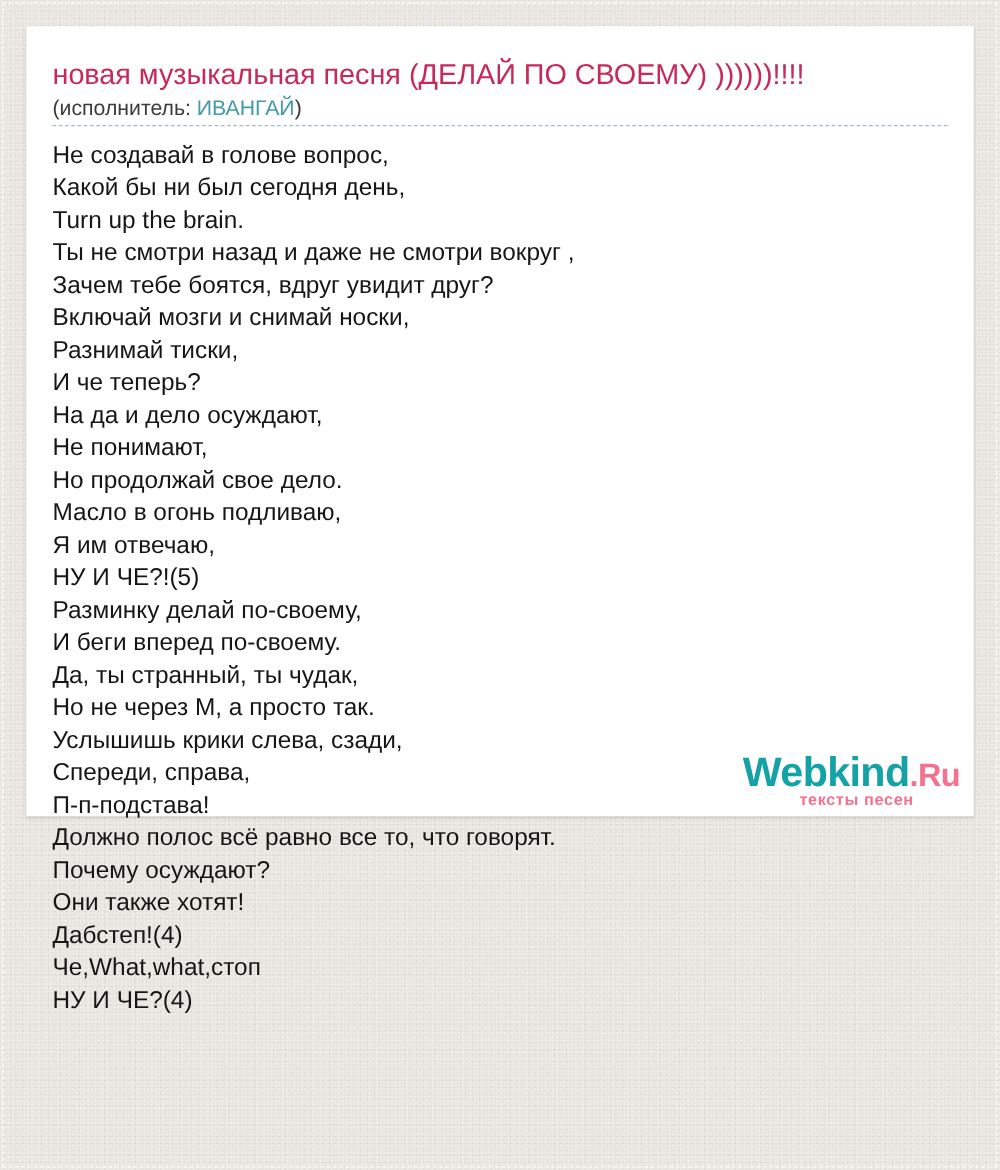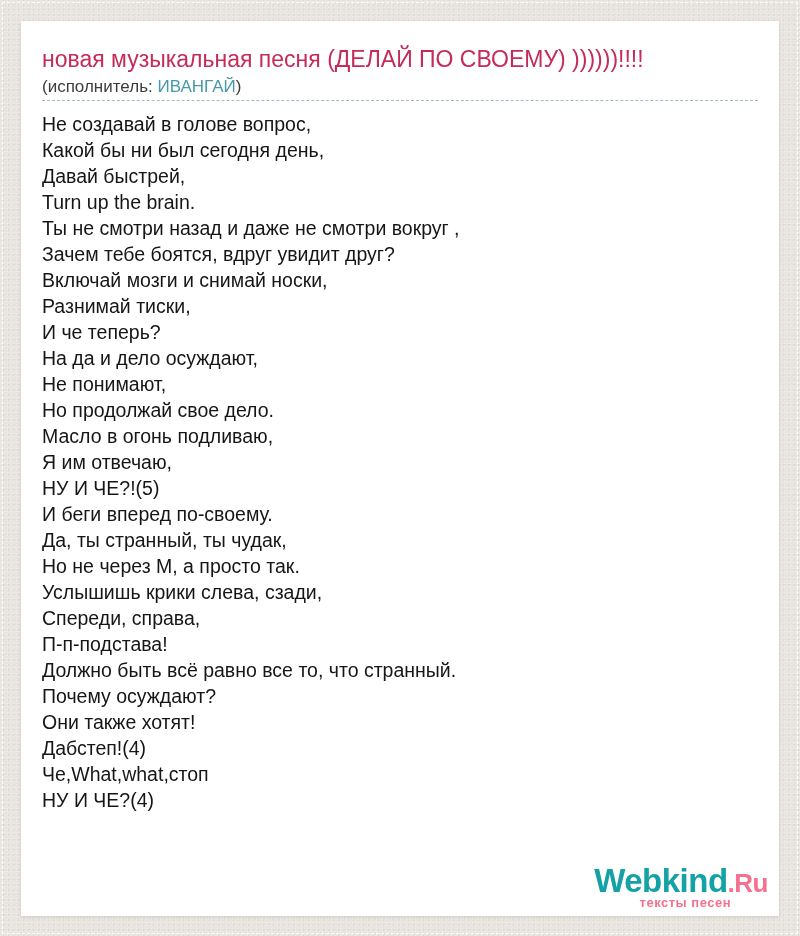--- a/index.html
+++ b/index.html
@@ -29,21 +29,21 @@
     position: absolute;
     inset: 2px;
     border: 1px dashed rgba(255,255,255,0.9);
     pointer-events: none;
   }
   .card {
     position: absolute;
     left: 21px;
     top: 21px;
     width: 758px;
-    height: 895px;
+    height: 632px;
     background: var(--card-bg);
     box-shadow: 0 1px 3px rgba(0,0,0,0.13);
     padding: 24px 21px 0 21px;
   }
   .title {
     font-size: 23px;
     font-weight: normal;
     line-height: 28px;
     color: var(--title);
     white-space: nowrap;
@@ -104,40 +104,40 @@
 <div class="card">
   <h1 class="title">новая музыкальная песня (ДЕЛАЙ ПО СВОЕМУ) ))))))!!!!</h1>
 
   <div class="artist-line"><span>(исполнитель: </span><a class="artist-link">ИВАНГАЙ</a><span>)</span></div>
 
   <div class="separator"></div>
 
   <div class="lyrics">
       <div class="lyric-line">Не создавай в голове вопрос,</div>
       <div class="lyric-line">Какой бы ни был сегодня день,</div>
-      <div class="lyric-line">Давай быстрей,</div>
       <div class="lyric-line">Turn up the brain.</div>
       <div class="lyric-line">Ты не смотри назад и даже не смотри вокруг ,</div>
       <div class="lyric-line">Зачем тебе боятся, вдруг увидит друг?</div>
       <div class="lyric-line">Включай мозги и снимай носки,</div>
       <div class="lyric-line">Разнимай тиски,</div>
       <div class="lyric-line">И че теперь?</div>
       <div class="lyric-line">На да и дело осуждают,</div>
       <div class="lyric-line">Не понимают,</div>
       <div class="lyric-line">Но продолжай свое дело.</div>
       <div class="lyric-line">Масло в огонь подливаю,</div>
       <div class="lyric-line">Я им отвечаю,</div>
       <div class="lyric-line">НУ И ЧЕ?!(5)</div>
+      <div class="lyric-line">Разминку делай по-своему,</div>
       <div class="lyric-line">И беги вперед по-своему.</div>
       <div class="lyric-line">Да, ты странный, ты чудак,</div>
       <div class="lyric-line">Но не через М, а просто так.</div>
       <div class="lyric-line">Услышишь крики слева, сзади,</div>
       <div class="lyric-line">Спереди, справа,</div>
       <div class="lyric-line">П-п-подстава!</div>
-      <div class="lyric-line">Должно быть всё равно все то, что странный.</div>
+      <div class="lyric-line">Должно полос всё равно все то, что говорят.</div>
       <div class="lyric-line">Почему осуждают?</div>
       <div class="lyric-line">Они также хотят!</div>
       <div class="lyric-line">Дабстеп!(4)</div>
       <div class="lyric-line">Че,What,what,стоп</div>
       <div class="lyric-line">НУ И ЧЕ?(4)</div>
     </div>
 
   <div class="logo">
     <div class="logo-main"><span class="logo-webkind">Webkind</span><span class="logo-ru">.Ru</span></div>
     <div class="logo-tagline">тексты песен</div>

